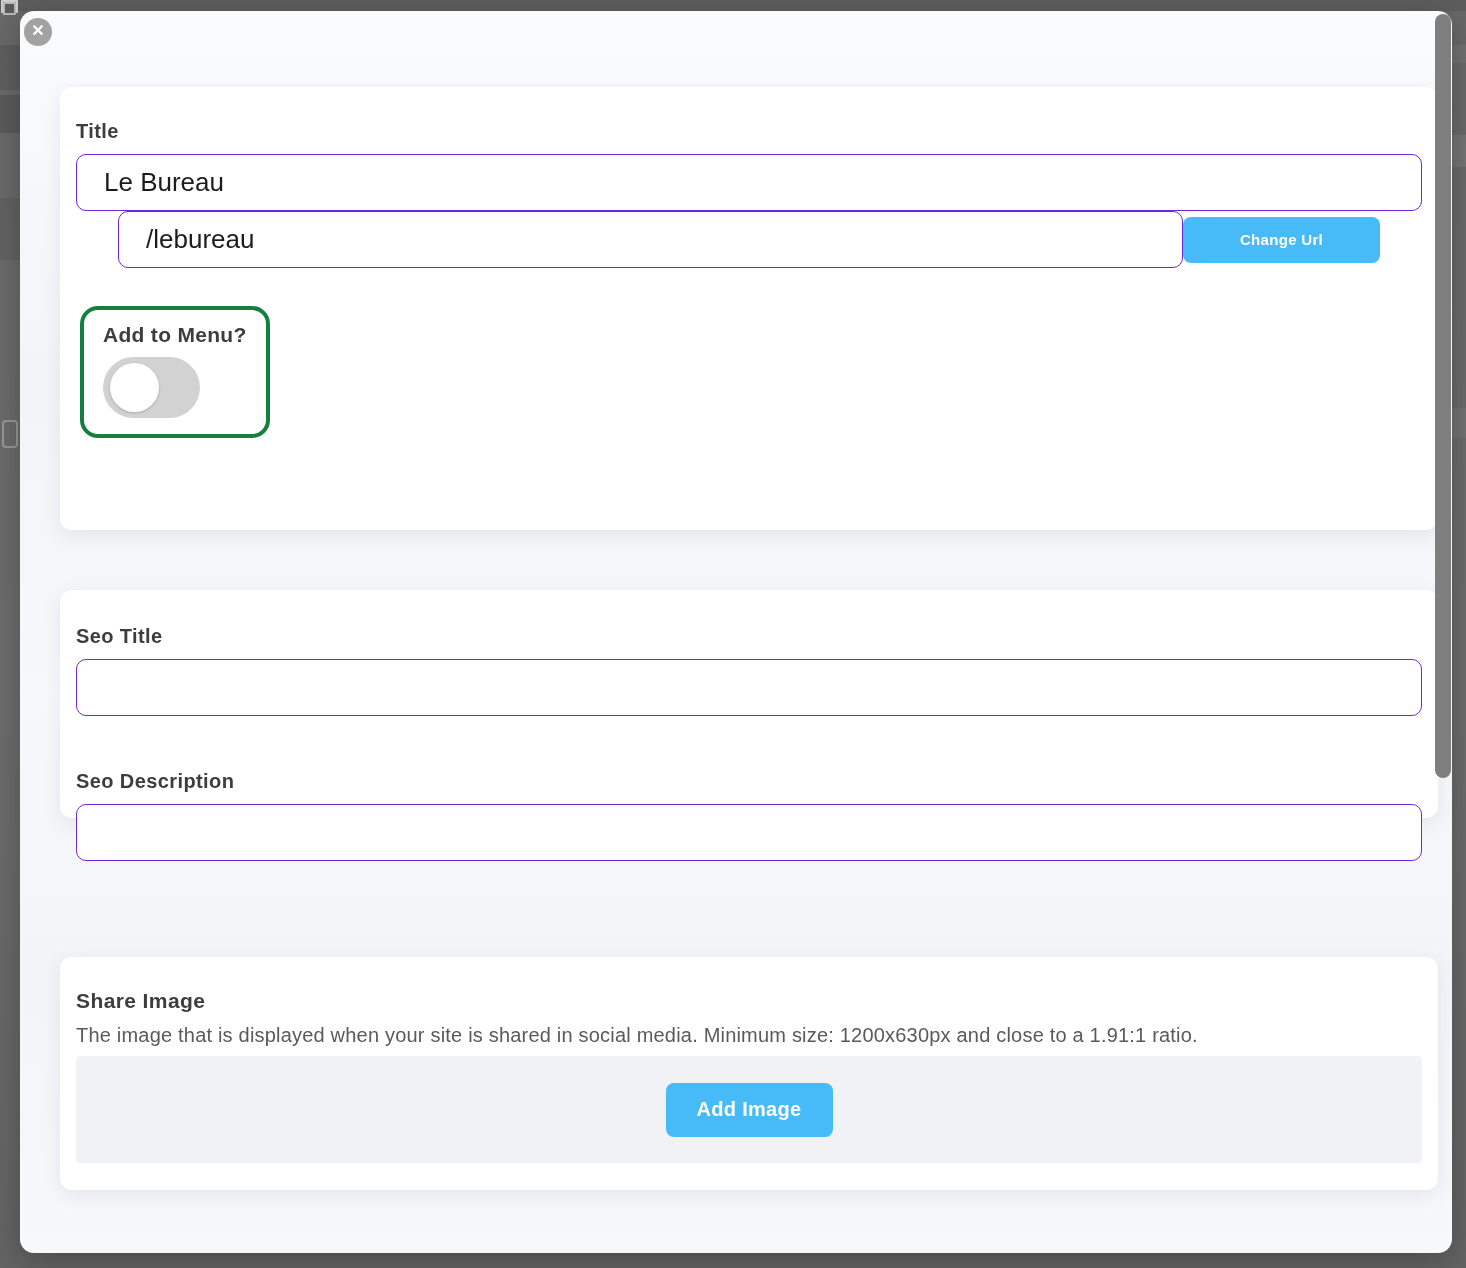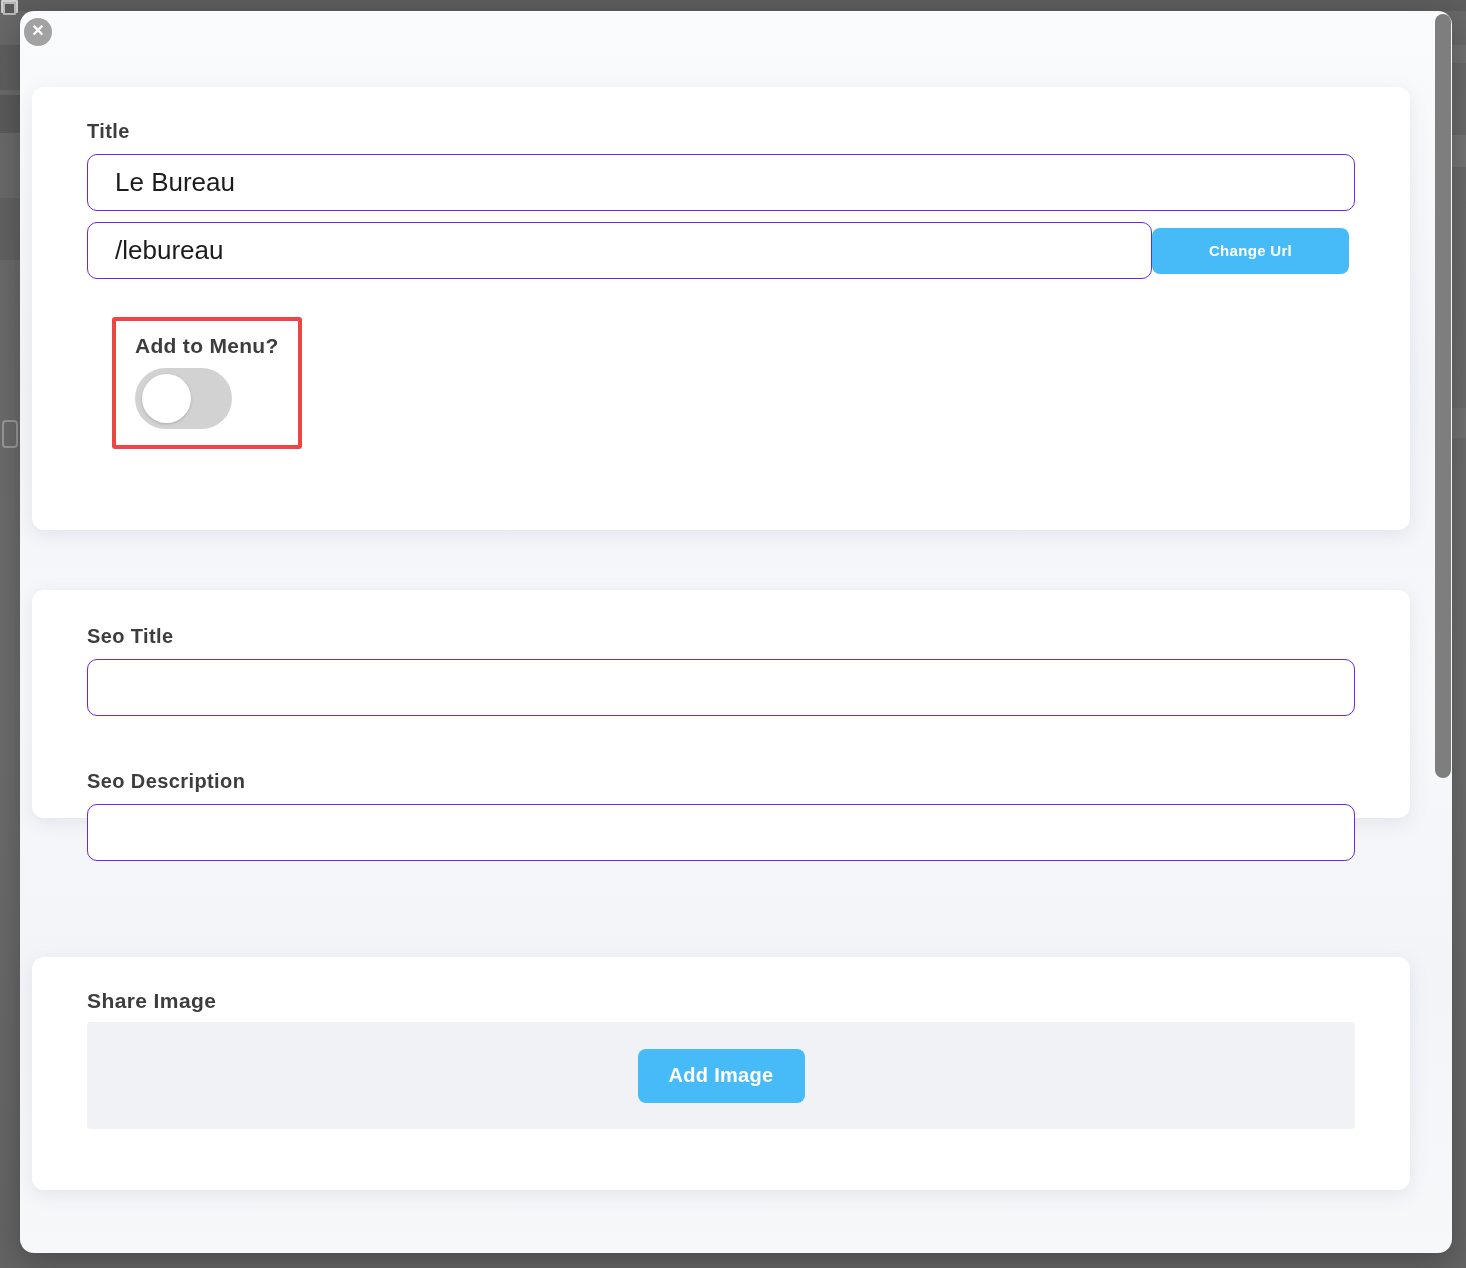--- a/index.html
+++ b/index.html
@@ -39,55 +39,55 @@
   }
   .close-btn {
     position:absolute; left:4px; top:7px; width:28px; height:28px;
     border:none; border-radius:50%; background:#a2a2a2; color:#ffffff;
     font-family:"Liberation Sans", sans-serif; font-weight:bold; font-size:16px;
     display:flex; align-items:center; justify-content:center; cursor:pointer; padding:0;
   }
   .close-glyph { line-height:1; transform:translateY(-1px); }
 
   .card {
-    position:absolute; left:12px; width:1378px;
+    position:absolute; left:40px; width:1378px;
     background:#ffffff; border-radius:12px;
     box-shadow:0 5px 18px rgba(130,140,165,0.16);
-    padding:0 55px;
+    padding:0 16px;
   }
   .card-general { top:76px;  height:443px; }
   .card-seo     { top:579px; height:228px; }
   .card-share   { top:946px; height:233px; }
 
   .field-label {
     font-size:20px; font-weight:bold; color:#3d3d3d; letter-spacing:0.4px;
   }
   .lbl-title { margin-top:33px; }
   .lbl-url   { margin-top:52px; }
   .lbl-seo-title { margin-top:35px; }
   .lbl-seo-desc  { margin-top:54px; }
 
   .text-input {
     display:block; width:100%; height:57px; margin-top:11px;
     border:1px solid #6d28d9; border-radius:10px; background:#ffffff;
     font-family:"Liberation Sans", sans-serif; font-size:26px; color:#1c1c1c;
     padding:0 27px; outline:none;
   }
 
-  .url-row { display:flex; align-items:center; justify-content:flex-start; margin-top:11px; }
+  .url-row { display:flex; align-items:center; justify-content:center; }
   .url-input { width:1065px; margin-top:0; flex:0 0 1065px; }
   .btn-blue {
     border:none; background:#47bbf7; color:#ffffff; cursor:pointer;
     font-family:"Liberation Sans", sans-serif; font-weight:bold; letter-spacing:0.3px;
   }
   .change-url-btn { width:197px; height:46px; border-radius:8px; font-size:15px; }
 
   .menu-toggle-box {
-    display:inline-block; margin-top:38px; margin-left:25px;
-    border:4px solid #ef4444; border-radius:3px;
+    display:inline-block; margin-top:38px; margin-left:4px;
+    border:4px solid #15803d; border-radius:18px;
     padding:13px 19px 16px 19px;
   }
   .menu-toggle-label { font-size:21px; font-weight:bold; color:#3d3d3d; letter-spacing:0.3px; }
   .toggle-track {
     position:relative; margin-top:10px; width:97px; height:61px;
     background:#d2d2d2; border-radius:31px; cursor:pointer;
   }
   .toggle-knob {
     position:absolute; left:7px; top:6px; width:49px; height:49px;
     background:#ffffff; border-radius:50%;
@@ -147,19 +147,20 @@
   <div class="card card-seo">
     <div class="field-label lbl-seo-title">Seo Title</div>
     <input class="text-input" type="text" value="" style="">
 
     <div class="field-label lbl-seo-desc">Seo Description</div>
     <input class="text-input" type="text" value="" style="">
   </div>
 
   <div class="card card-share">
     <div class="share-heading">Share Image</div>
+    <div class="share-desc">The image that is displayed when your site is shared in social media. Minimum size: 1200x630px and close to a 1.91:1 ratio.</div>
     <div class="share-dropzone">
       <button class="btn-blue add-image-btn">Add Image</button>
     </div>
   </div>
 
   <div class="scroll-thumb"></div>
 </div>
 
 </body></html>

